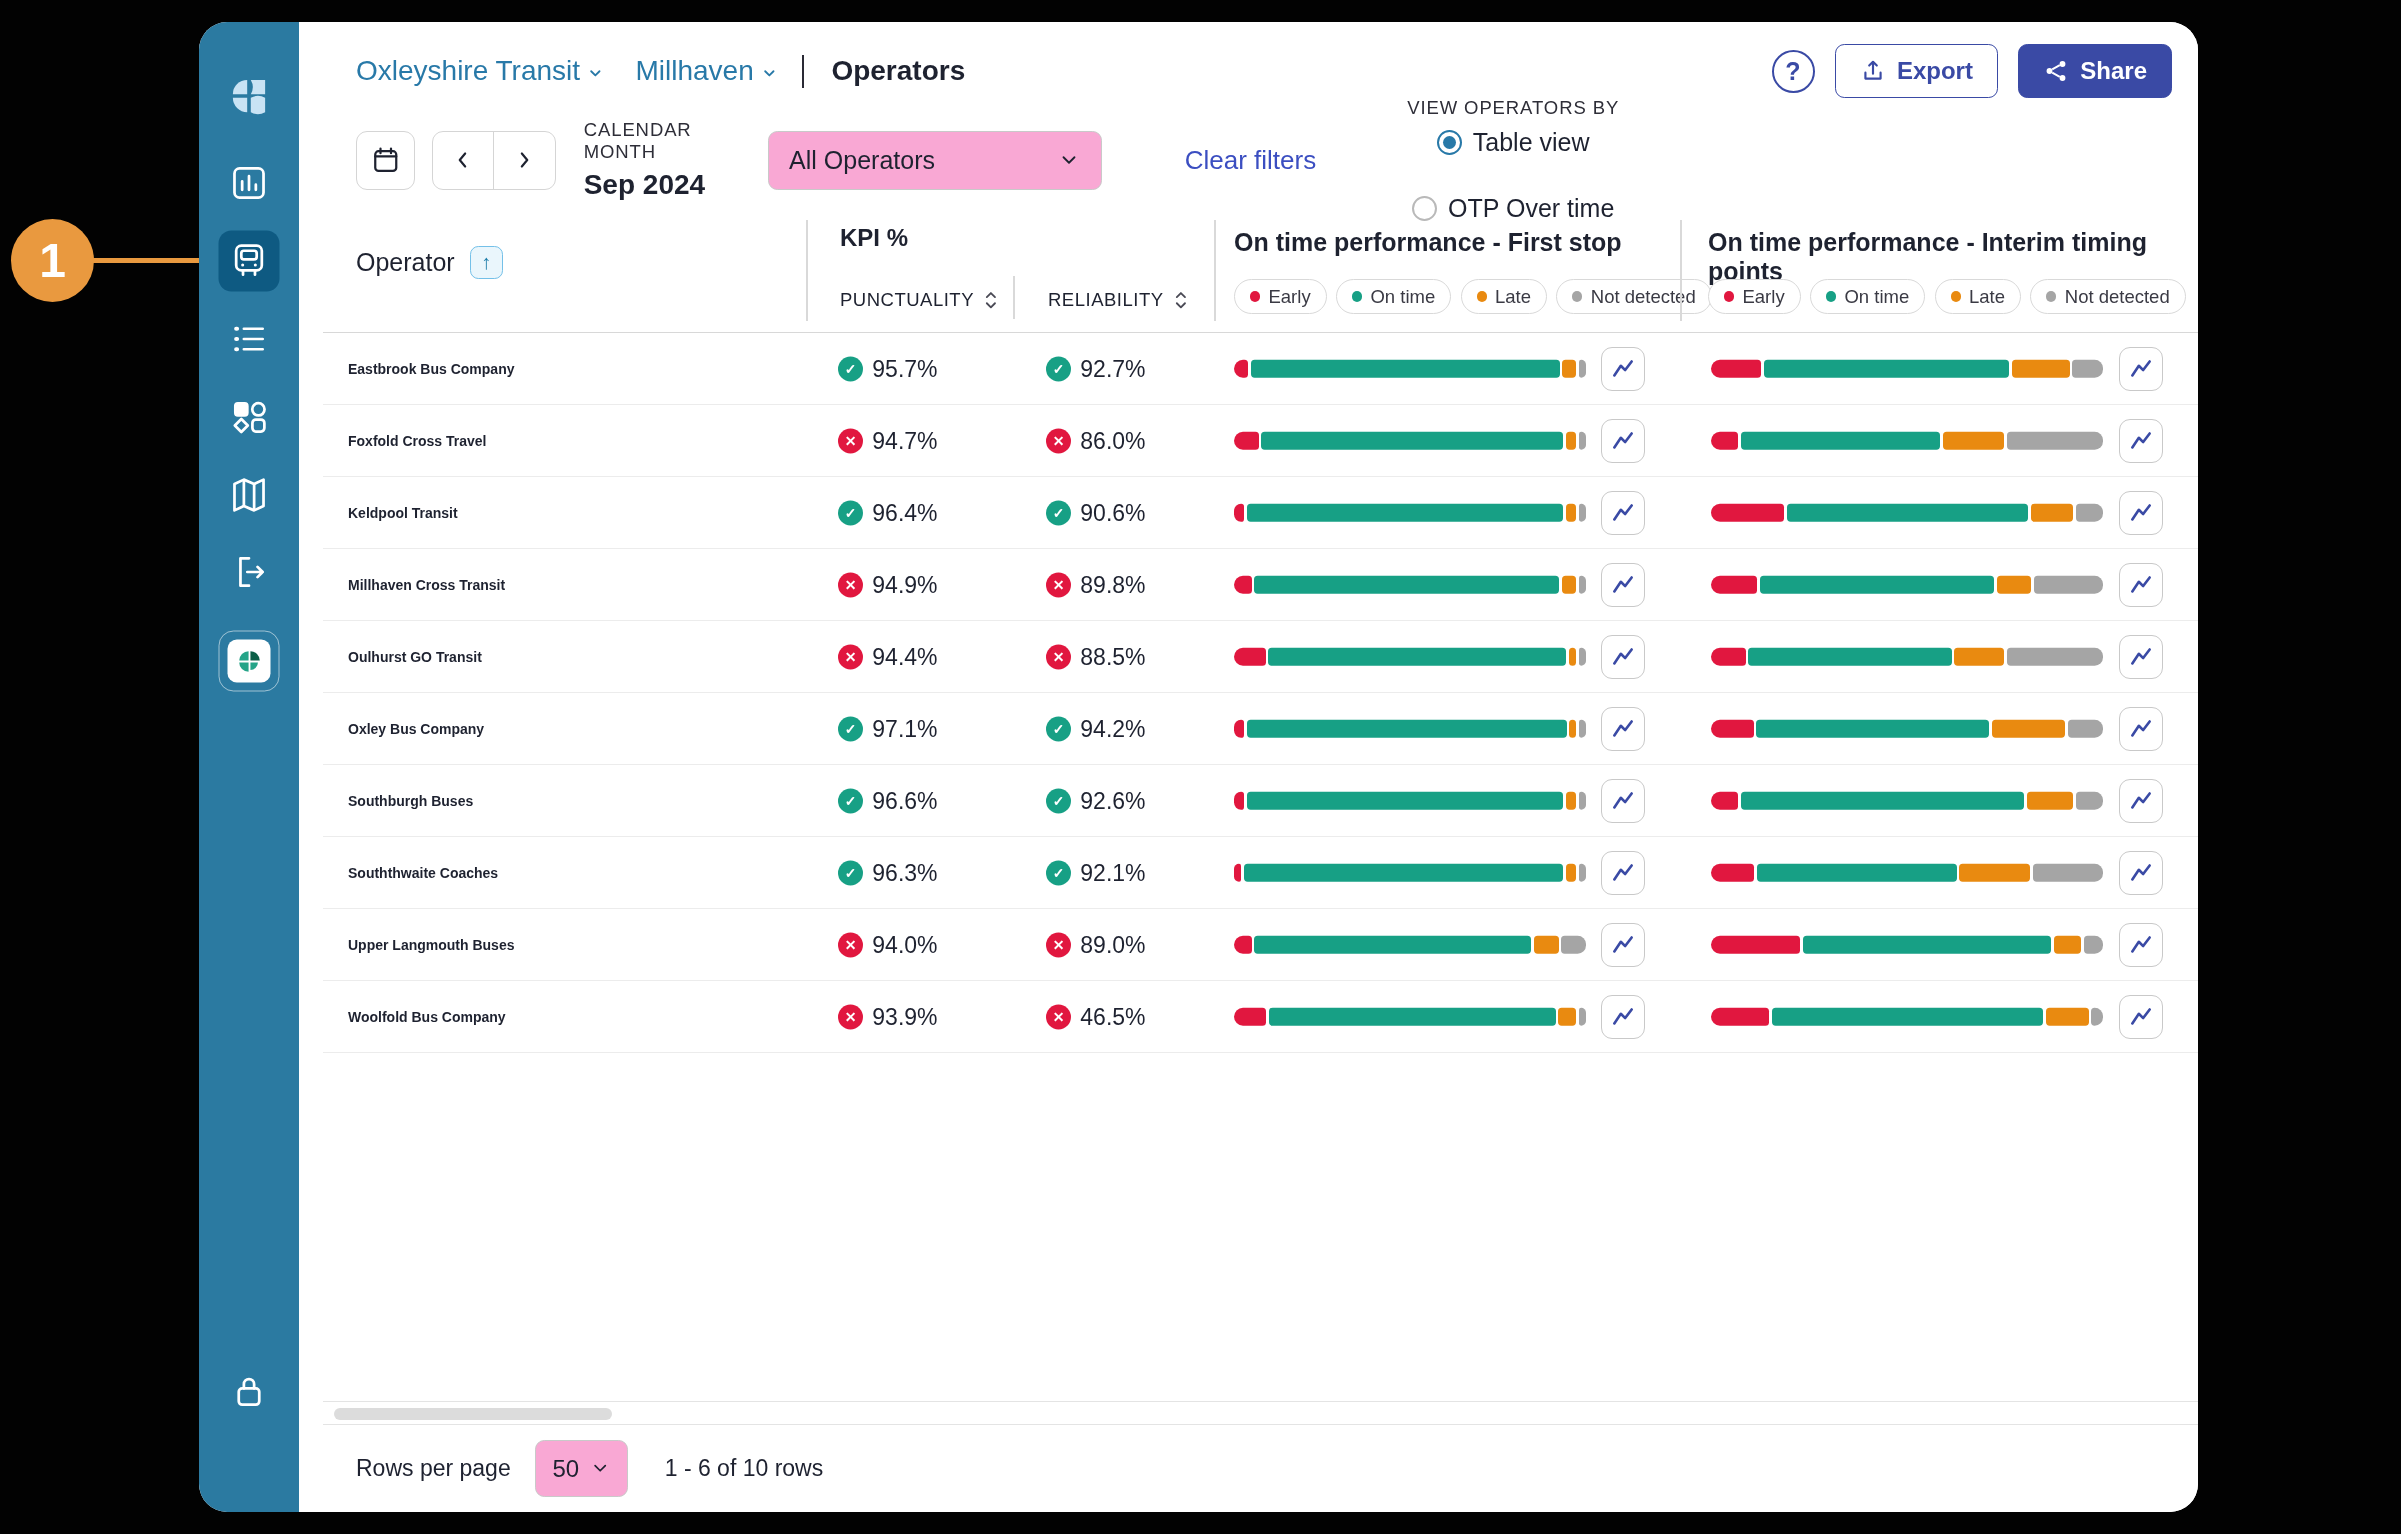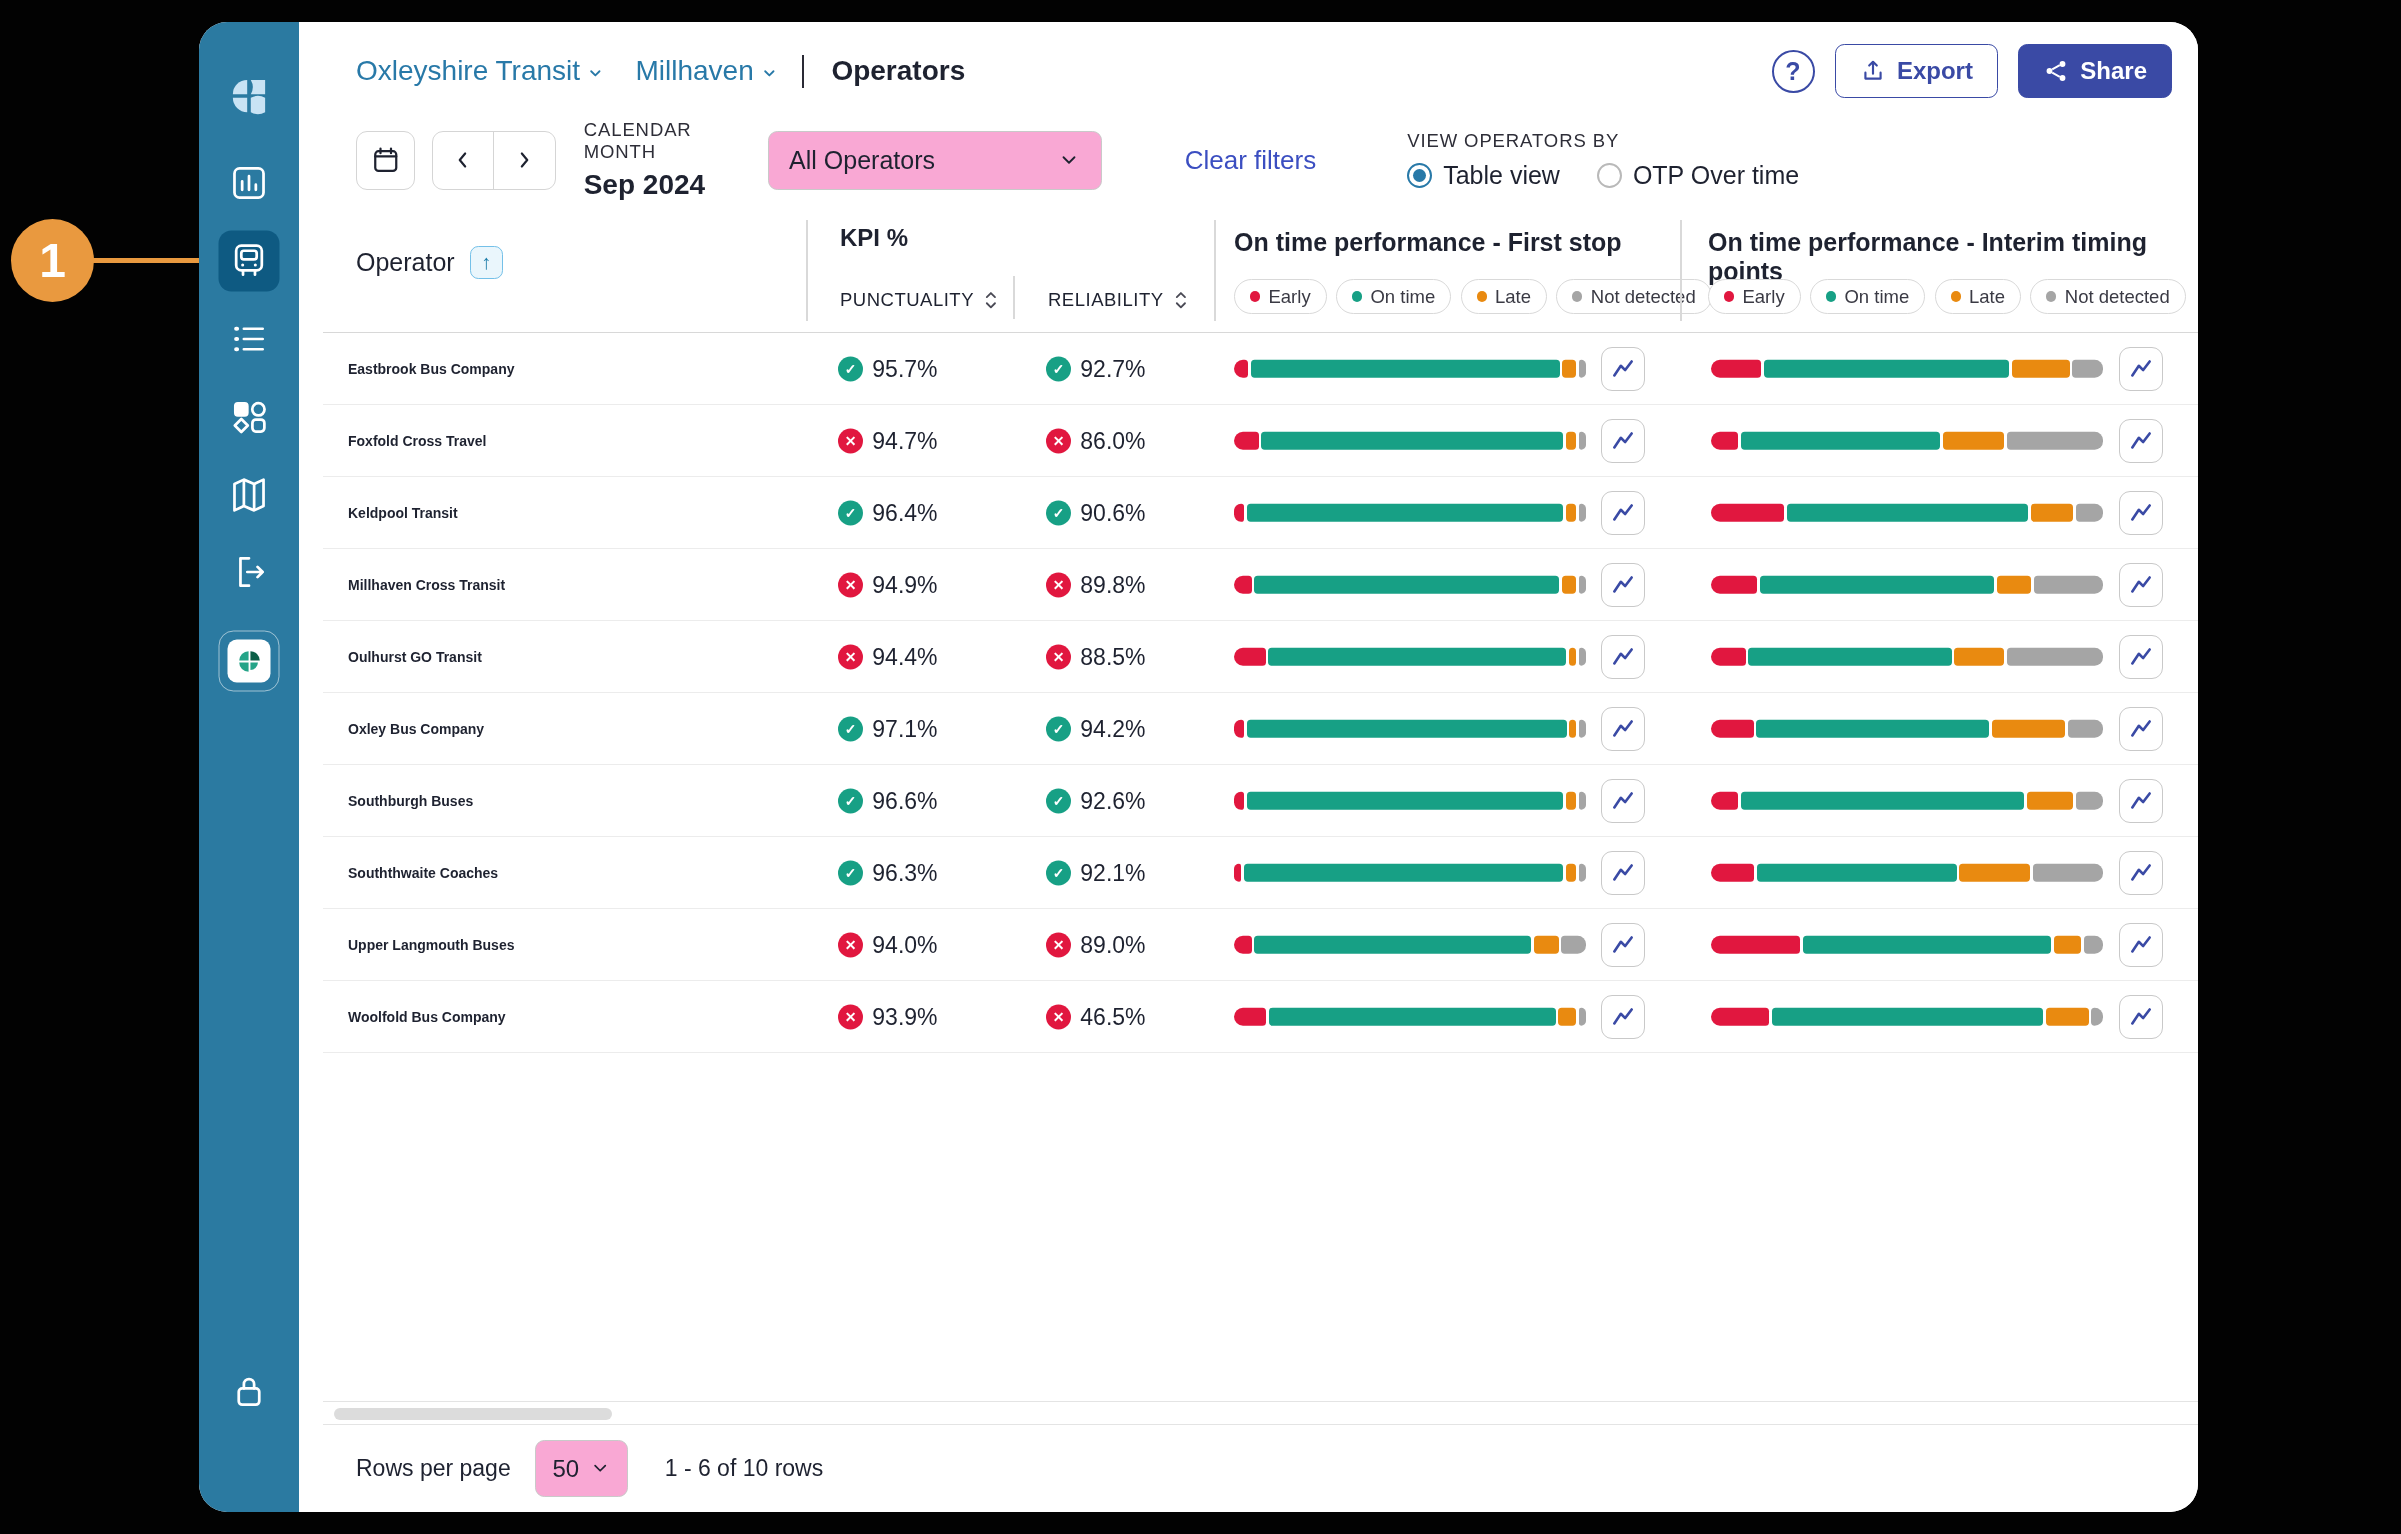--- a/index.html
+++ b/index.html
@@ -55,21 +55,21 @@
   .pager > div { flex:1; display:flex; align-items:center; justify-content:center; }
   .pager > div:first-child { border-right:1.9px solid #D5D5D5; }
   .month-block { margin-left:28px; display:flex; flex-direction:column; gap:5.6px; width:156px; }
   .caps-label { font-size:18.5px; letter-spacing:0.9px; color:#2E2E38; font-weight:500; }
   .month-value { font-size:28px; font-weight:700; color:#1E2230; }
   .select { border:1.9px solid #C9C9C9; border-radius:9.3px; height:59px; display:flex; align-items:center;
             justify-content:space-between; padding:0 20.4px; font-size:25px; color:#1E2230; background:#f9a8d4; }
   .op-select { width:334px; margin-left:28px; }
   .clear-link { margin-left:83px; color:#3B4EC1; font-size:26px; font-weight:500; cursor:pointer; }
   .viewby { margin-left:91px; display:flex; flex-direction:column; gap:9.3px; }
-  .radio-row { display:flex; align-items:flex-end; gap:37px; }
+  .radio-row { display:flex; align-items:center; gap:37px;flex-direction:column; }
   .radio-opt { display:flex; align-items:center; gap:11px; font-size:25px; color:#1E2230; }
   .radio { width:25px; height:25px; border-radius:50%; border:2.3px solid #B9B9B9; background:#fff;
            display:flex; align-items:center; justify-content:center; }
   .radio.sel { border-color:#2879A8; }
   .radio.sel::after { content:""; width:13px; height:13px; border-radius:50%; background:#2879A8; }
 
   
   .thead { position:relative; height:124px; flex-shrink:0; border-bottom:0.9px solid #D8D8D8; }
   .thead .hdr { position:absolute; color:#1E2230; }
   .op-hdr { left:33px; top:37px; font-size:25px; display:flex; align-items:center; gap:15px; }

